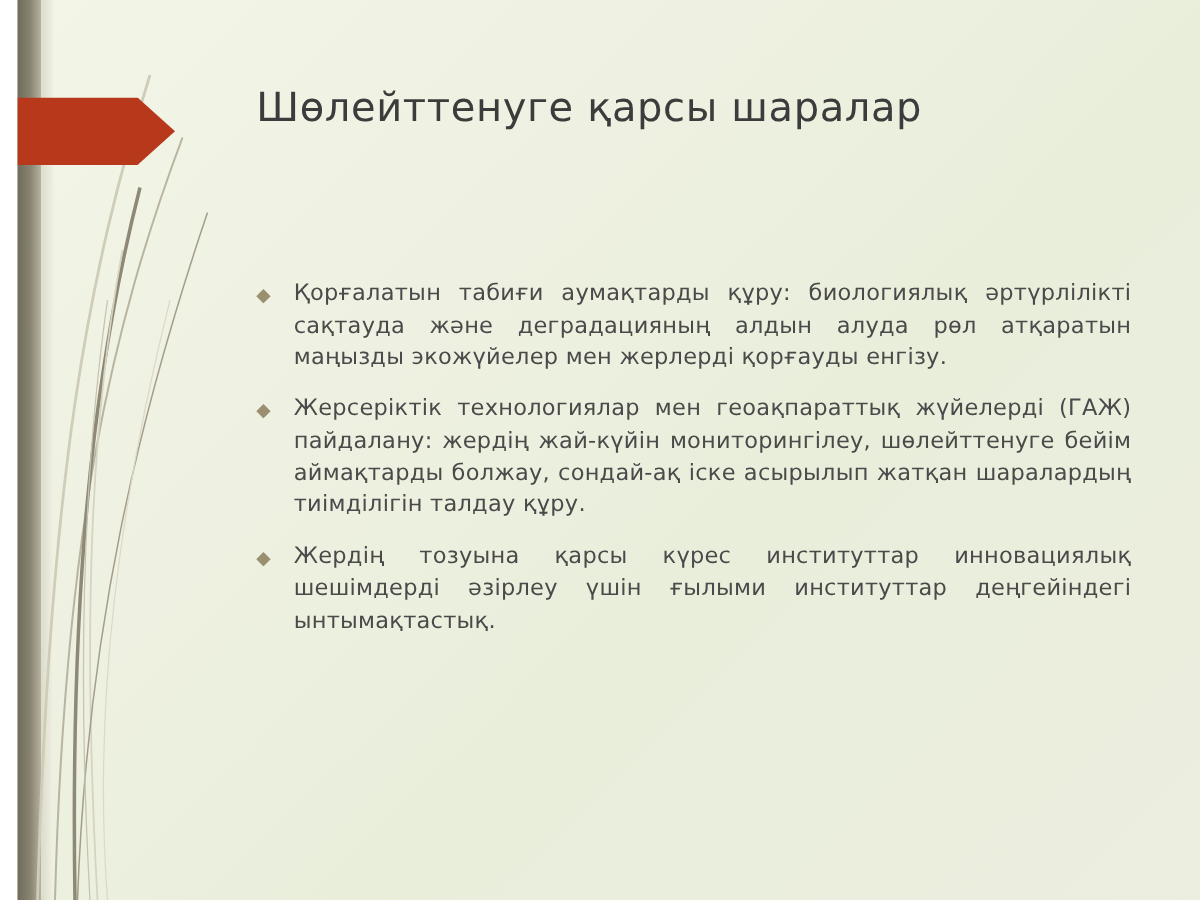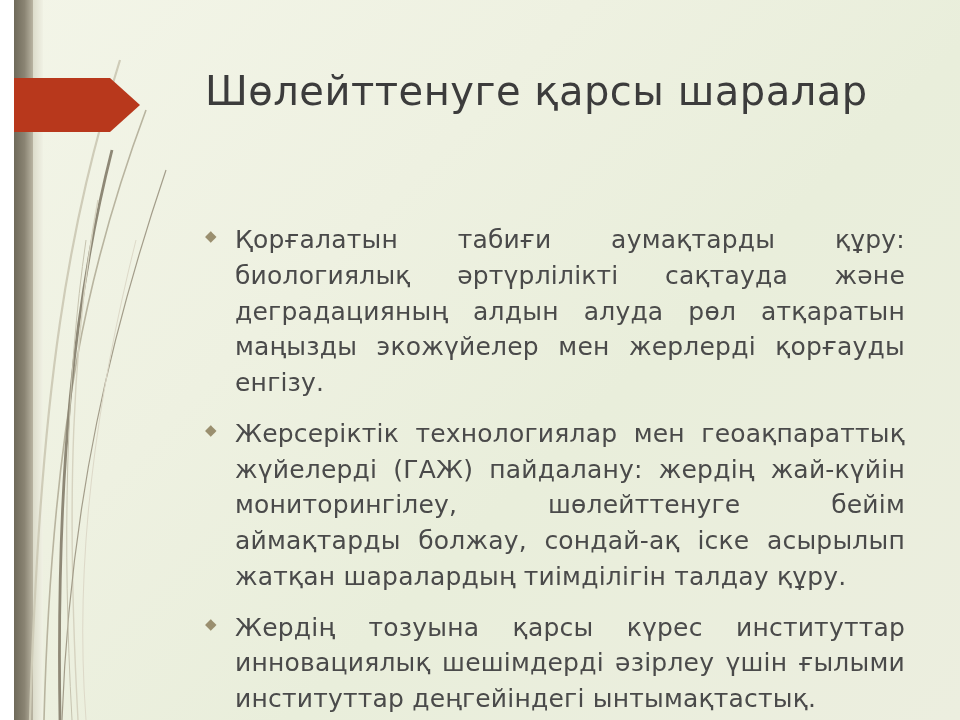--- a/index.html
+++ b/index.html
@@ -67,21 +67,21 @@
     height: 54px;
   }
 
   
   .title {
     position: absolute;
     left: 205px;
     top: 66px;
     width: 700px;
     font-family: "DejaVu Sans", sans-serif;
-    font-size: 40px;
+    font-size: 32px;
     line-height: 1.28;
     font-weight: 400;
     color: #3c3c3c;
     letter-spacing: 0.5px;
   }
 
   
   .body-block {
     position: absolute;
     left: 205px;
@@ -100,21 +100,21 @@
     width: 30px;
     padding-top: 7px;
     color: #9a8f6f;
     font-size: 15px;
     line-height: 1;
   }
 
   .bullet-text {
     flex: 1 1 auto;
     font-family: "DejaVu Sans", sans-serif;
-    font-size: 25px;
+    font-size: 18px;
     line-height: 1.43;
     color: #4a4a4a;
     text-align: justify;
     text-justify: inter-word;
     letter-spacing: 0.2px;
   }
 
   .bullet-text.last-left {
     text-align: justify;
   }

